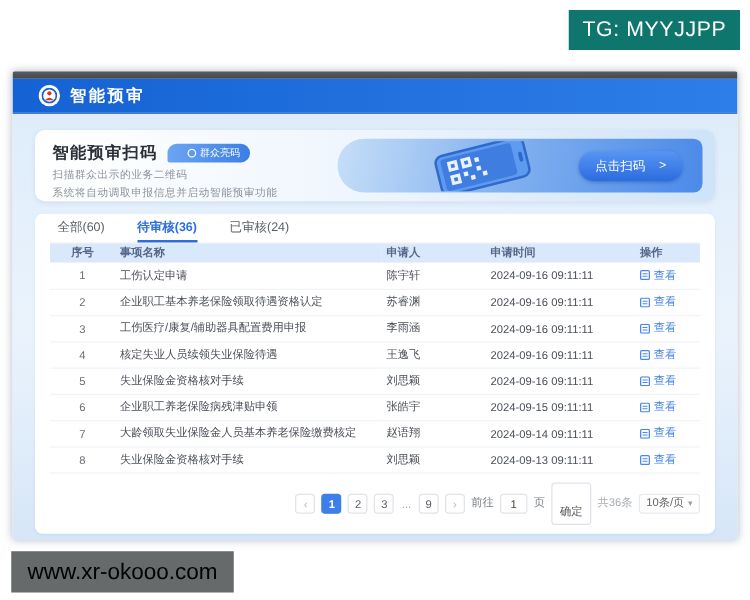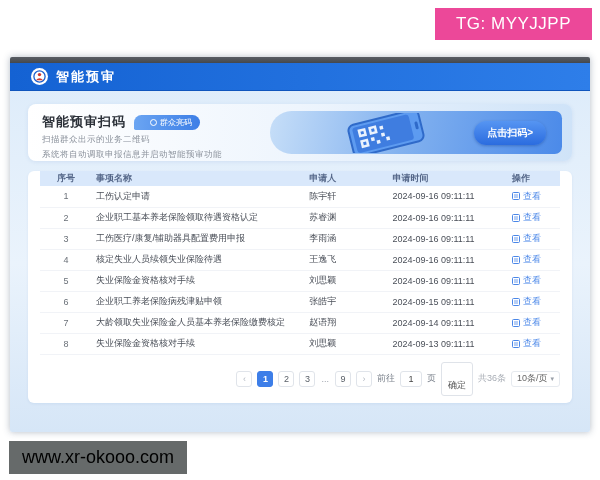--- a/index.html
+++ b/index.html
@@ -1,22 +1,22 @@
 <!DOCTYPE html>
 <html><head>
 <meta charset="utf-8">
 <style>
   * { margin:0; padding:0; box-sizing:border-box; }
   html,body { width:600px; height:480px; background:#ffffff; overflow:hidden;
     font-family:"Liberation Sans","DejaVu Sans",sans-serif; }
   .stage { position:relative; width:600px; height:480px; background:#fff; }
 
   
-  .tg-badge { position:absolute; top:8px; right:8px; background:#ec4899; color:#fff;
-    font-size:17px; padding:6px 21px; letter-spacing:.5px; }
+  .tg-badge { position:absolute; top:8px; right:8px; background:#0f766e; color:#fff;
+    font-size:17px; padding:6px 11px; letter-spacing:.5px; }
   .site-badge { position:absolute; left:9px; top:441px; background:#666a6a; color:#000000;
     font-size:18px; padding:6px 13px; }
 
   
   .app-window { position:absolute; left:10px; top:57px; width:580px; height:375px;
     border-radius:2px; overflow:hidden; box-shadow:0 0 7px rgba(40,60,90,.35);
     background:linear-gradient(180deg,#dcebfa 0%,#eaf3fc 55%,#d6e6f7 100%); }
   .win-strip { height:6px; background:linear-gradient(180deg,#5a5e64,#44484d); }
   .app-header { height:28px; background:linear-gradient(90deg,#1462d3,#2e7ee9);
     border-bottom:1px solid #0f55bd; display:flex; align-items:center; gap:8px; padding:0 21px; }
@@ -36,23 +36,23 @@
     background:linear-gradient(90deg,#6ba5f2,#3d7ee6); padding:2px 8px 2px 16px;
     border-radius:9px 9px 9px 2px; }
   .badge-dot { width:7px; height:7px; border:1.5px solid #fff; border-radius:50%; display:inline-block; }
   .banner-desc { font-size:8.5px; color:#8b929c; margin-top:3px; letter-spacing:.5px; }
 
   .banner-right { position:absolute; right:10px; top:7px; bottom:7px; width:292px;
     border-radius:24px 8px 8px 24px; overflow:hidden;
     background:linear-gradient(100deg,#c6def8 0%,#83b2ef 45%,#4b8ae9 100%);
     display:flex; align-items:center; justify-content:flex-end; padding-right:16px; }
   .phone-wrap { position:absolute; left:62px; top:2px; }
-  .scan-btn { border:none; cursor:pointer; color:#fff; font-size:10px; font-weight:bold;
+  .scan-btn { border:none; cursor:pointer; color:#fff; font-size:10px; font-weight:normal;
     background:linear-gradient(180deg,#5695f2,#2b6cdf); border-radius:12px; padding:5px 13px;
-    display:inline-flex; align-items:center; gap:0; box-shadow:0 1px 3px rgba(20,60,140,.4); }
+    display:inline-flex; align-items:center; gap:11px; box-shadow:0 1px 3px rgba(20,60,140,.4); }
 
   
   .content-card { margin-top:10px; background:#fff; border-radius:6px; padding:0 12px 7px;
     box-shadow:0 1px 3px rgba(40,90,170,.08); }
   .tabs { display:flex; gap:26px; height:24px; align-items:stretch;
     border-bottom:1px solid #eaeef4; padding:0 6px; }
   .tab { font-size:10px; color:#5a6068; display:flex; align-items:center; cursor:pointer;
     border-bottom:2px solid transparent; }
   .tab.active { color:#2e6fdd; font-weight:bold; border-bottom-color:#2e6fdd; }
 
@@ -141,20 +141,25 @@
             </svg>
           </span>
           <button class="scan-btn">
             <span>点击扫码</span>
             <span>&gt;</span>
           </button>
         </div>
       </div>
 
       <div class="content-card">
+        <div class="tabs">
+          <div class="tab">全部(60)</div>
+          <div class="tab active">待审核(36)</div>
+          <div class="tab">已审核(24)</div>
+        </div>
 
         <table>
           <thead>
             <tr>
               <th class="c-no">序号</th>
               <th class="c-item">事项名称</th>
               <th class="c-app">申请人</th>
               <th class="c-time">申请时间</th>
               <th class="c-act">操作</th>
             </tr>

